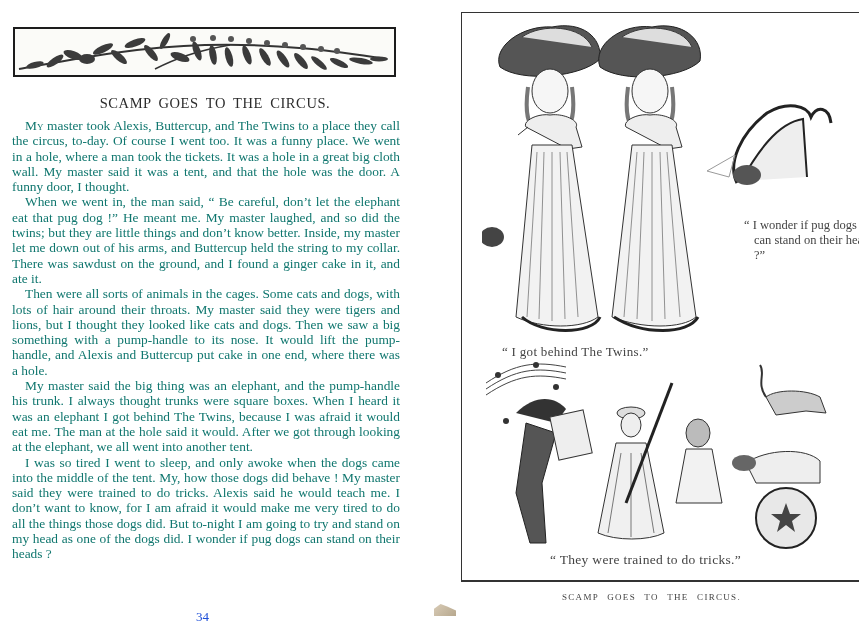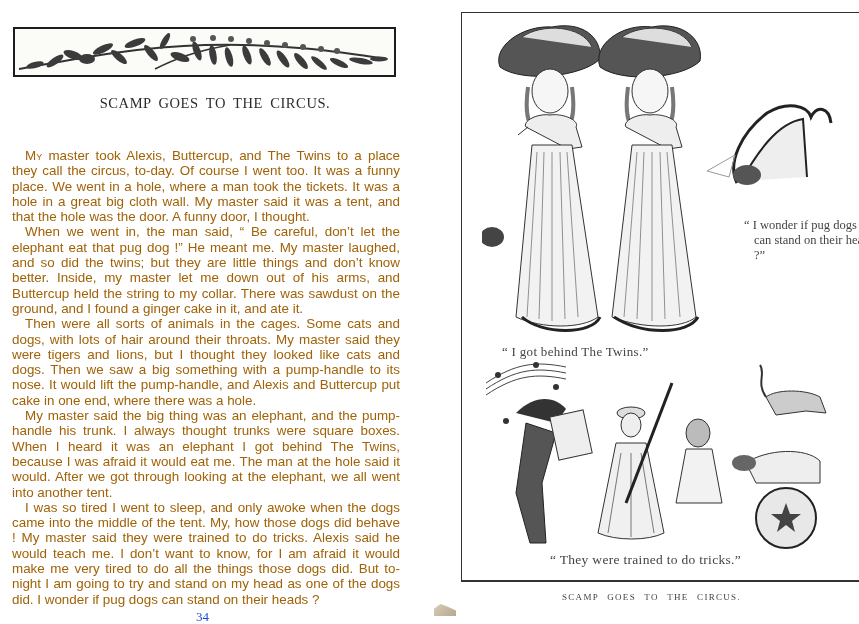--- a/index.html
+++ b/index.html
@@ -17,22 +17,22 @@
     .banner svg { position: absolute; left: 0; top: 0; }
 
     .title {
       position: absolute; left: 0; width: 430px; top: 95px; text-align: center;
       font-family: "Liberation Serif", serif; font-size: 14.5px; letter-spacing: 0.6px; word-spacing: 3px;
       color: #2c2c2c;
     }
 
     .body-text {
       position: absolute; left: 12px; top: 118px; width: 388px;
-      font-family: Liberation Sans, sans-serif; font-size: 13.4px; line-height: 15.3px;
-      text-align: justify; color: #a16207; margin-top: 30px;
+      font-family: Liberation Serif, serif; font-size: 13.4px; line-height: 15.3px;
+      text-align: justify; color: #0f766e;
     }
     .body-text p { margin: 0; text-indent: 13px; }
     .body-text p .first-word { font-variant: small-caps; }
 
     .page-num-left {
       position: absolute; left: 196px; top: 609px; font-family: "Liberation Serif", serif; font-size: 13px; color: #1d4ed8;
     }
 
     .illus-frame {
       position: absolute; left: 31px; top: 12px; width: 425px; height: 570px;

